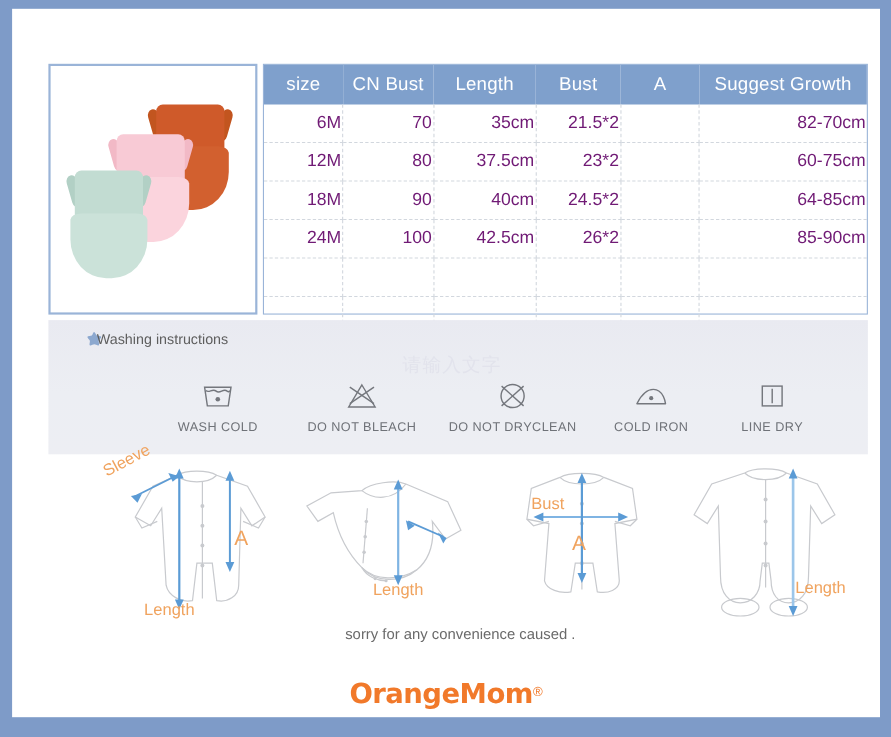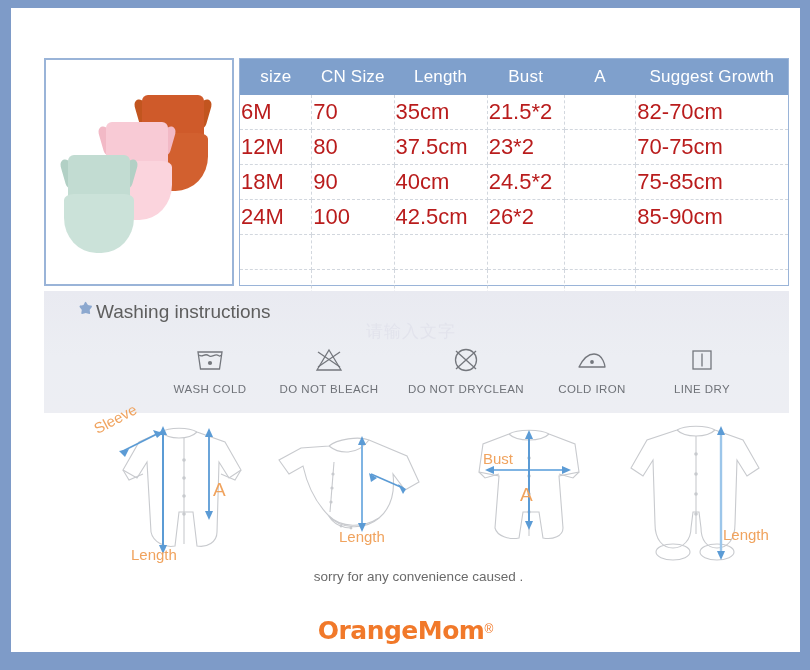--- a/index.html
+++ b/index.html
@@ -85,45 +85,45 @@
   table.size-table thead th {
     background: #7fa0cc;
     color: #ffffff;
     font-weight: normal;
     font-size: 17px;
     height: 34px;
     text-align: center;
     letter-spacing: 0.2px;
   }
   table.size-table tbody td {
-    text-align: left;
-    font-size: 22px;
-    color: #b91c1c;
+    text-align: right;
+    font-size: 16px;
+    color: #701a75;
     height: 32px;
     border-right: 1px dashed #d2d7de;
     border-bottom: 1px dashed #d2d7de;
   }
   table.size-table tbody td:last-child { border-right: none; }
   table.size-table tbody tr:last-child td { border-bottom: none; }
   td.accent { color: #4a4a4a; font-weight: normal; }
 
   
   #wash-panel {
     position: absolute;
     left: 33px;
     top: 283px;
     width: 745px;
     height: 122px;
     background: linear-gradient(180deg,#e9eaf1 0%, #eceef3 55%, #edeef3 100%);
   }
   #wash-title {
     position: absolute;
-    left: 52px;
+    left: 44px;
     top: 10px;
-    font-size: 19px;
+    font-size: 13px;
     color: #5e5e5e;
   }
   #wash-star {
     position: absolute;
     left: 32px;
     top: 9px;
     width: 19px;
     height: 19px;
   }
   #watermark {
@@ -229,21 +229,21 @@
       <div class="bodice" style="background:#c2dcd2;"></div>
       <div class="skirt" style="background:#cbe2d9;"></div>
     </div>
   </div>
 
   <div id="table-wrap">
     <table class="size-table">
       <thead>
         <tr>
           <th style="width:13%">size</th>
-          <th style="width:15%">CN Size</th>
+          <th style="width:15%">CN Bust</th>
           <th style="width:17%">Length</th>
           <th style="width:14%">Bust</th>
           <th style="width:13%">A</th>
           <th style="width:28%">Suggest Growth</th>
         </tr>
       </thead>
       <tbody>
         <tr>
           <td>6M</td>
           <td>70</td>
@@ -251,29 +251,29 @@
           <td>21.5*2</td>
           <td></td>
           <td>82-70cm</td>
         </tr>
         <tr>
           <td>12M</td>
           <td>80</td>
           <td>37.5cm</td>
           <td>23*2</td>
           <td></td>
-          <td>70-75cm</td>
+          <td>60-75cm</td>
         </tr>
         <tr>
           <td>18M</td>
           <td class="accent">90</td>
           <td>40cm</td>
           <td>24.5*2</td>
           <td></td>
-          <td>75-85cm</td>
+          <td>64-85cm</td>
         </tr>
         <tr>
           <td>24M</td>
           <td>100</td>
           <td>42.5cm</td>
           <td>26*2</td>
           <td></td>
           <td>85-90cm</td>
         </tr>
         <tr>
@@ -297,21 +297,21 @@
   </div>
 
   <div id="wash-panel">
     <span id="wash-star">
       <svg viewBox="0 0 24 24">
             <path d="M12 2.2 C13.2 2.2 14.1 5.6 15.2 6.4 C16.3 7.2 19.8 6.6 20.2 7.8 C20.6 9 17.8 11 17.4 12.3 C17 13.6 18.5 16.8 17.5 17.6 C16.5 18.4 13.6 16.5 12.3 16.5 C11 16.5 8.1 18.4 7.1 17.6 C6.1 16.8 7.6 13.6 7.2 12.3 C6.8 11 4 9 4.4 7.8 C4.8 6.6 8.3 7.2 9.4 6.4 C10.5 5.6 10.8 2.2 12 2.2 Z" fill="#8ca8cf"></path>
           </svg>
     </span>
     <div id="wash-title">Washing instructions</div>
 
-    <div class="wash-item" style="left:96px;">
+    <div class="wash-item" style="left:84px;">
       <div class="wash-ico">
         <svg width="34" height="28" viewBox="0 0 34 28">
           <path d="M5 6 H29 L26.5 23 H7.5 Z" fill="none" stroke="#74777d" stroke-width="1.3"></path>
           <path d="M6.2 9 C9 12 12 6.5 15.5 9.6 C19 12.6 22 6.5 25.5 9.6 C26.6 10.5 27.3 10.2 27.9 9.2" fill="none" stroke="#74777d" stroke-width="1.3"></path>
           <circle cx="17" cy="17" r="2.1" fill="#74777d"></circle>
         </svg>
       </div>
       <div class="wash-label">WASH COLD</div>
     </div>
 

